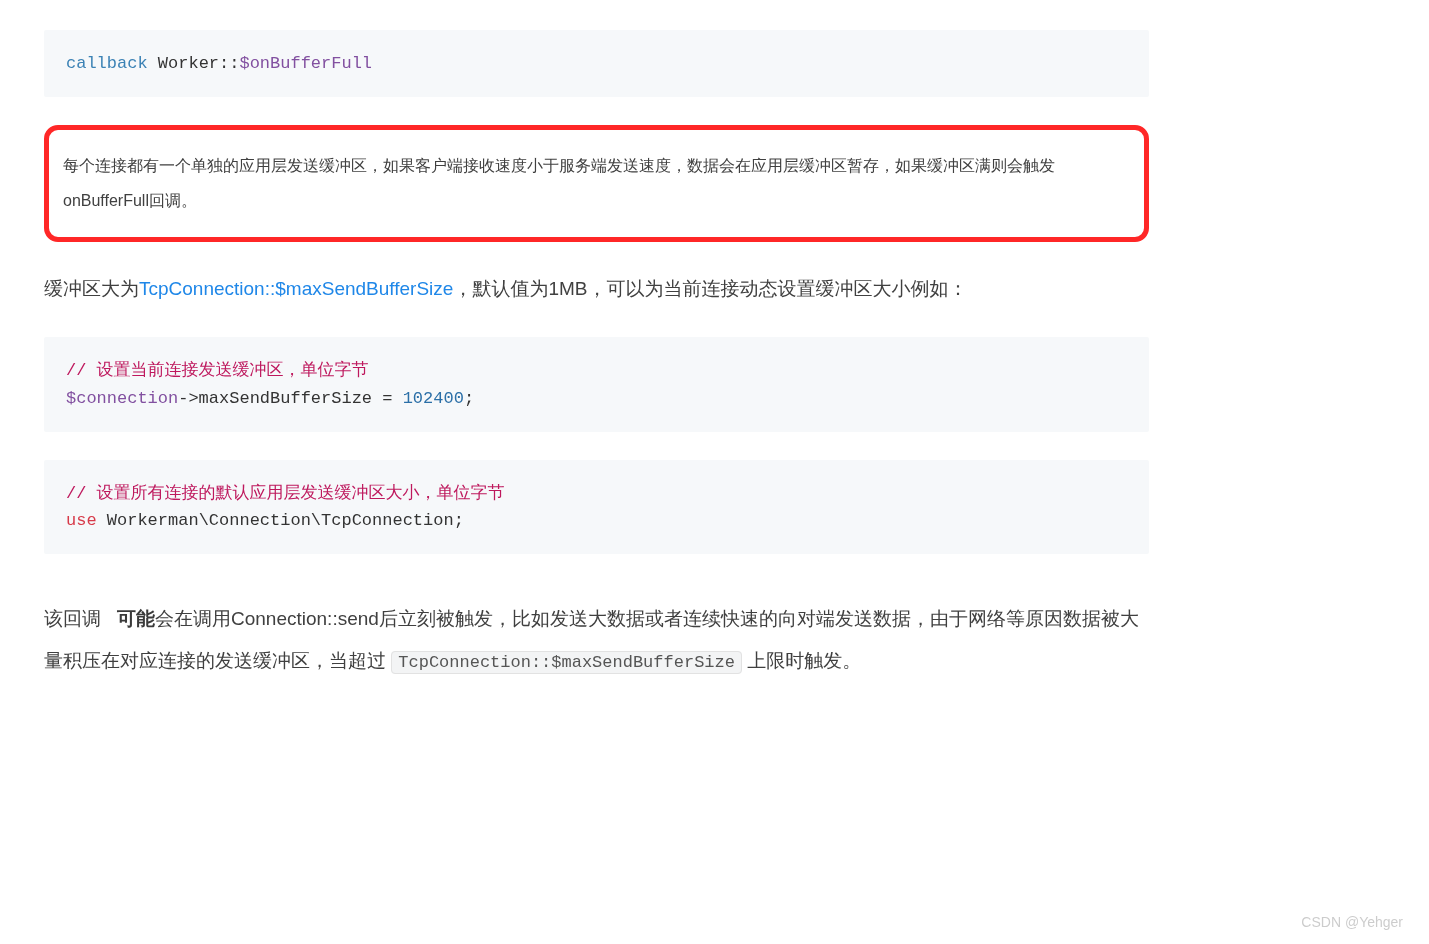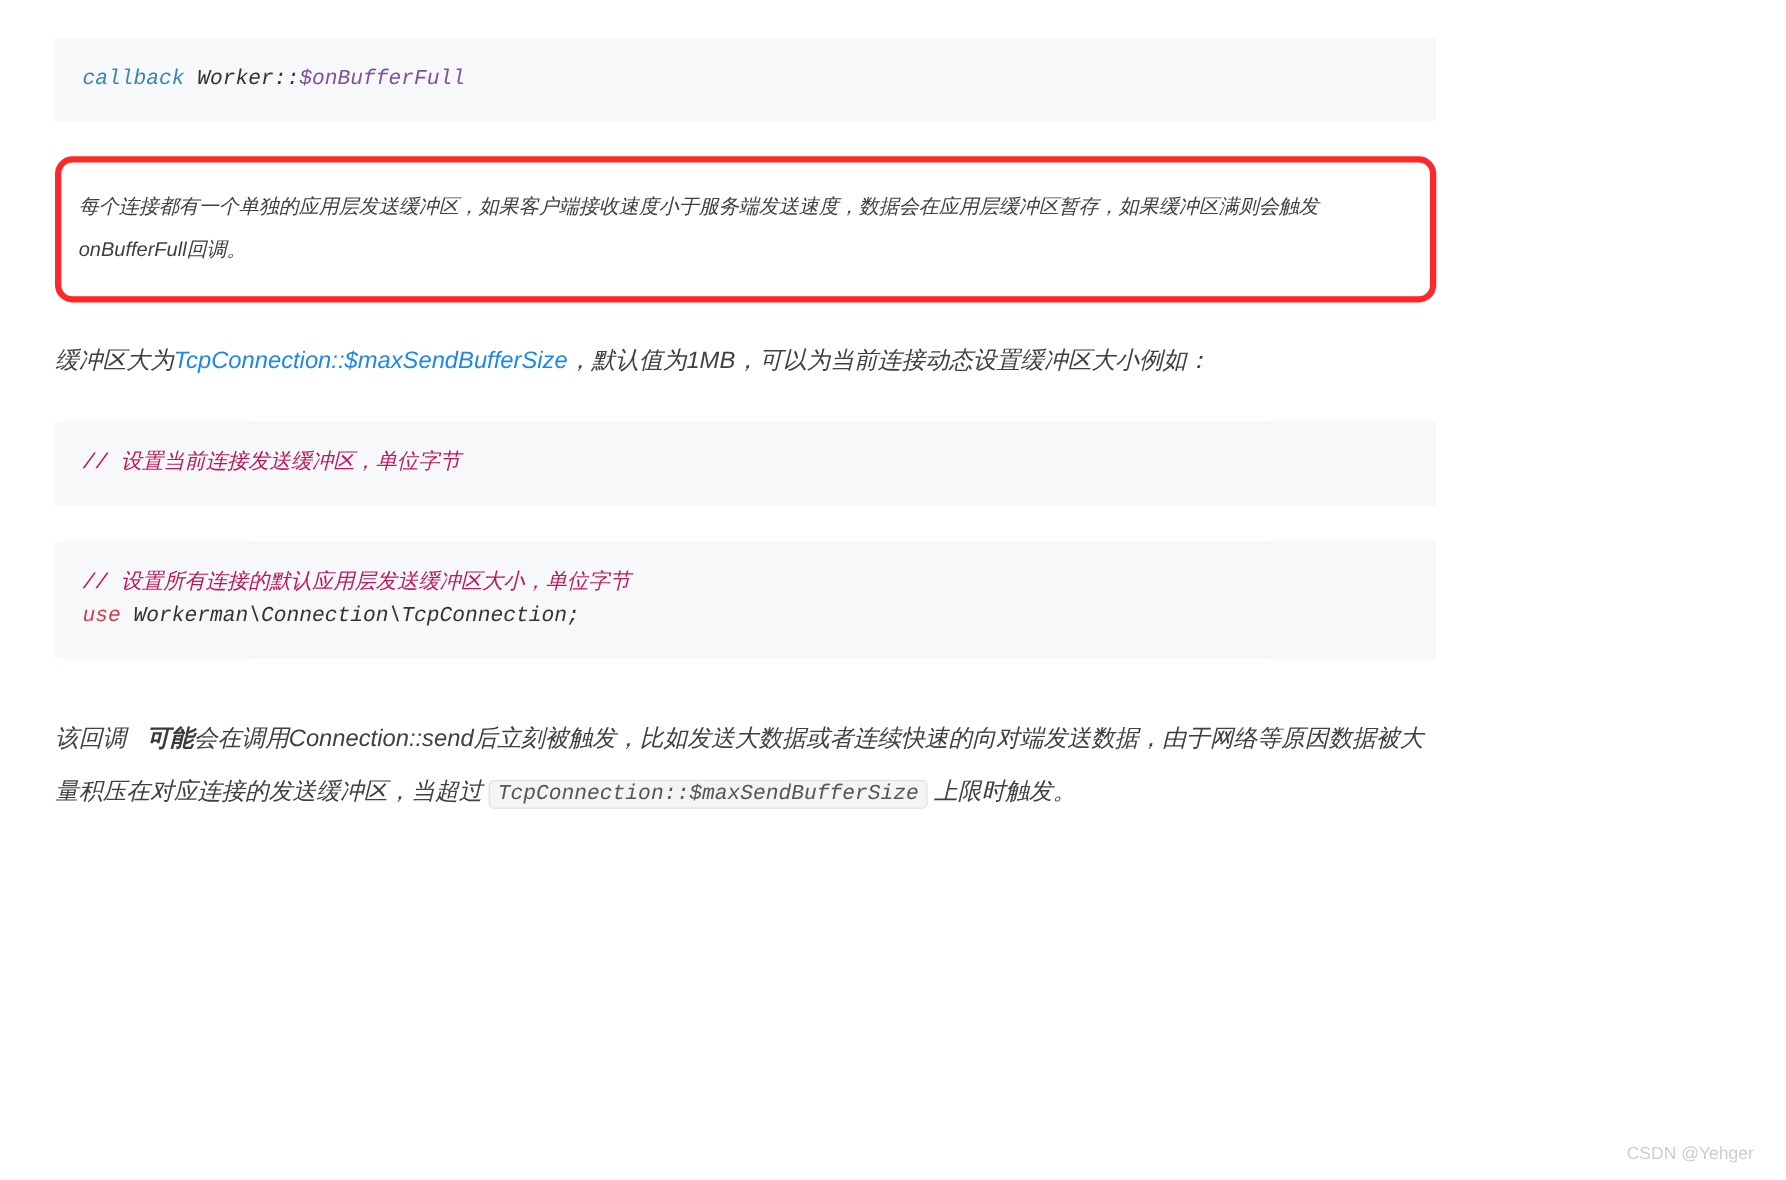--- a/index.html
+++ b/index.html
@@ -7,21 +7,20 @@
     margin: 0;
     padding: 0;
     font-family: -apple-system, BlinkMacSystemFont, "Segoe UI", "PingFang SC", "Microsoft YaHei", sans-serif;
     background: #ffffff;
     color: #4d4d4d;
     font-size: 18px;
   }
   .page {
     width: 1193px;
     padding: 0 44px 20px 44px;
-    font-style: italic;
   }
   .code-block {
     background: #f6f8fa;
     padding: 20px 22px;
     font-family: "Courier New", Consolas, monospace;
     font-size: 17px;
     line-height: 1.6;
     color: #333333;
     border-radius: 2px;
     margin-bottom: 28px;
@@ -84,20 +83,21 @@
   <div class="highlight-box">
     <span>每个连接都有一个单独的应用层发送缓冲区，如果客户端接收速度小于服务端发送速度，数据会在应用层缓冲区暂存，如果缓冲区满则会触发onBufferFull回调。</span>
   </div>
 
   <div class="para">
     <span>缓冲区大为</span><span class="link">TcpConnection::$maxSendBufferSize</span><span>，默认值为1MB，可以为当前连接动态设置缓冲区大小例如：</span>
   </div>
 
   <div class="code-block">
     <div class="code-line"><span class="comment">// 设置当前连接发送缓冲区，单位字节</span></div>
+    <div class="code-line"><span class="kw-var">$connection</span><span>-&gt;maxSendBufferSize = </span><span class="kw-num">102400</span><span>;</span></div>
   </div>
 
 
   <div class="code-block">
     <div class="code-line"><span class="comment">// 设置所有连接的默认应用层发送缓冲区大小，单位字节</span></div>
     <div class="code-line"><span class="kw-use">use</span><span class="kw-ns"> Workerman\Connection\TcpConnection;</span></div>
   </div>
 
   <div class="para" style="margin-top:44px;">
     <span>该回调</span><span class="bold">可能</span><span>会在调用Connection::send后立刻被触发，比如发送大数据或者连续快速的向对端发送数据，由于网络等原因数据被大量积压在对应连接的发送缓冲区，当超过 </span><span class="inline-code">TcpConnection::$maxSendBufferSize</span><span> 上限时触发。</span>

